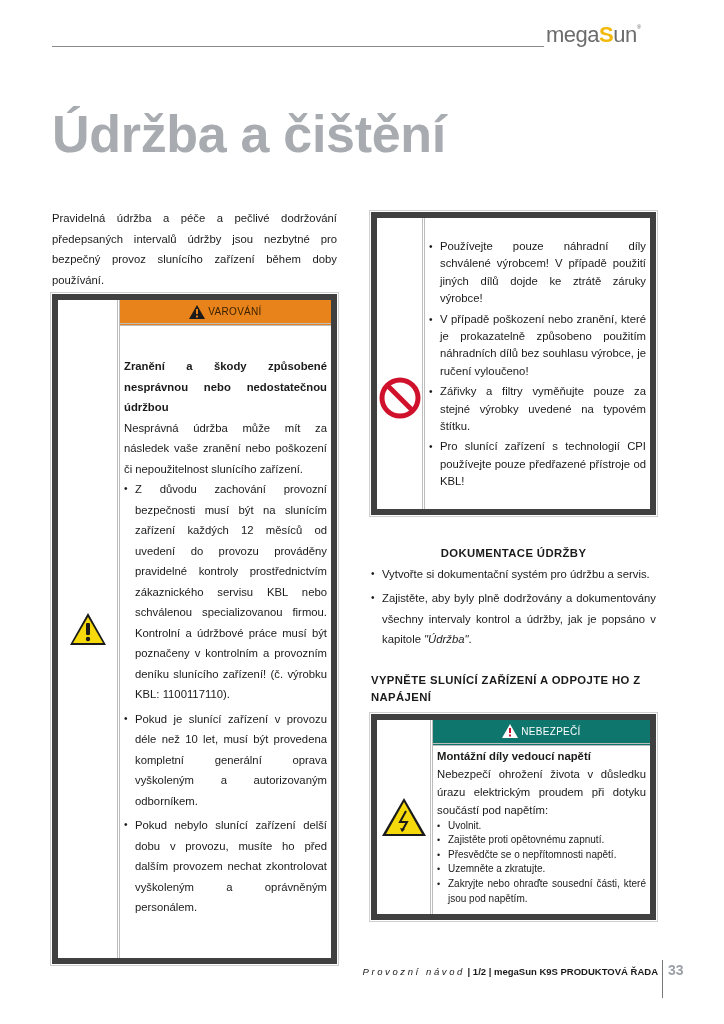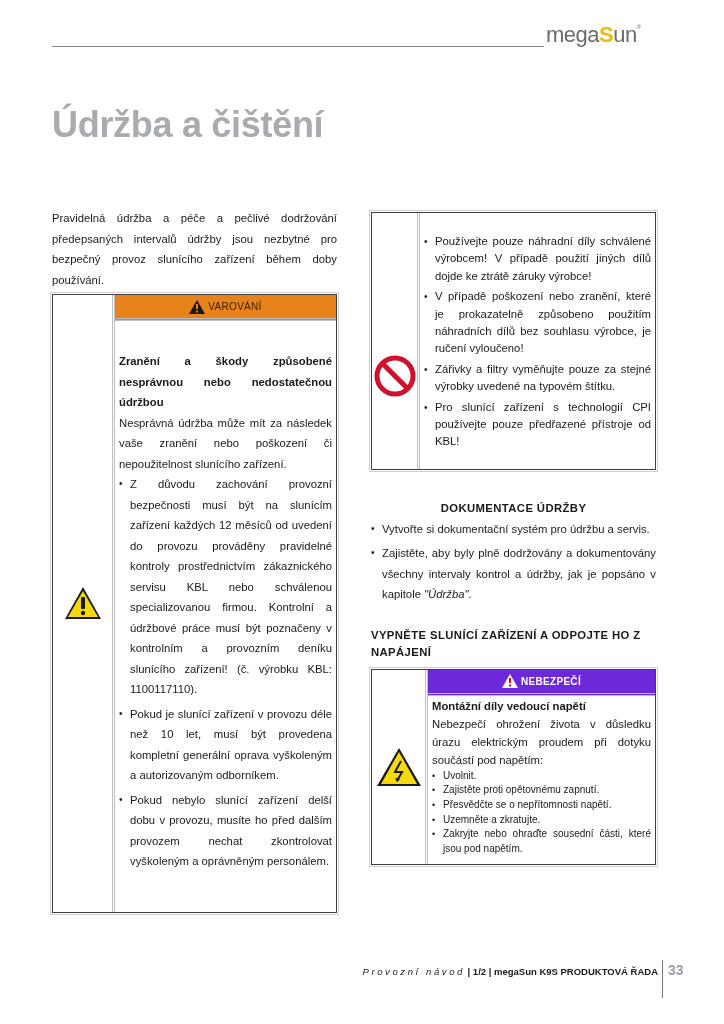--- a/index.html
+++ b/index.html
@@ -4,36 +4,36 @@
   <style>
     * { box-sizing: border-box; margin: 0; padding: 0; }
     html, body { width: 724px; height: 1024px; background: #ffffff; }
     body { position: relative; font-family: "Liberation Sans", sans-serif; color: #1a1a1a; overflow: hidden; }
 
     .header-rule { position: absolute; left: 52px; top: 46px; width: 492px; height: 1px; background: #8a8a8a; }
     .logo { position: absolute; left: 546px; top: 22px; font-size: 22px; color: #6b6b6b; letter-spacing: -0.5px; font-family: "Liberation Sans", sans-serif; }
     .logo .s { color: #f2b80a; font-weight: bold; }
     .logo .reg { font-size: 6px; vertical-align: top; position: relative; top: 2px; }
 
-    .page-title { position: absolute; left: 52px; top: 104px; font-size: 36px; font-weight: bold; color: #a8acb0; letter-spacing: -0.3px; text-align: center; }
+    .page-title { position: absolute; left: 52px; top: 104px; font-size: 52px; font-weight: bold; color: #a8acb0; letter-spacing: -0.3px; text-align: center; }
 
     .col-left { position: absolute; left: 52px; top: 208px; width: 285px; }
     .col-right { position: absolute; left: 371px; top: 212px; width: 285px; }
 
     .para { font-size: 11.3px; line-height: 20.5px; text-align: justify; color: #1a1a1a; }
 
     
-    .stable { border: 1px solid #404040; outline: 1px solid #cfcfcf; outline-offset: 1px; display: flex; }
+    .stable { border: 6px solid #404040; outline: 1px solid #cfcfcf; outline-offset: 1px; display: flex; }
     .stable .icon-cell { border-right: 3px double #bdbdbd; display: flex; align-items: center; justify-content: center; }
     .stable .text-cell { flex: 1; padding: 0 0; }
 
     .banner { height: 26px; display: flex; align-items: center; justify-content: center; color: #ffffff; font-size: 10px; letter-spacing: 0.3px; border-bottom: 3px double #bdbdbd; }
     .banner svg { margin-right: 3px; }
     .banner.warn { background: #e8821a; color: #3a2200; }
-    .banner.danger { background: #6d28d9; font-weight: bold; }
+    .banner.danger { background: #0f766e; }
 
     .body-text { font-size: 11.3px; line-height: 20.5px; text-align: justify; }
     .body-text.small { font-size: 10px; line-height: 14.6px; }
     .bold { font-weight: bold; }
 
     ul.bullets { list-style: none; }
     ul.bullets li { position: relative; padding-left: 11px; text-align: justify; }
     ul.bullets li::before { content: "\2022"; position: absolute; left: 0; top: 0; font-size: 0.9em; }
 
     .section-h { font-size: 11.3px; font-weight: bold; letter-spacing: 0.4px; line-height: 17px; color: #1a1a1a; }

